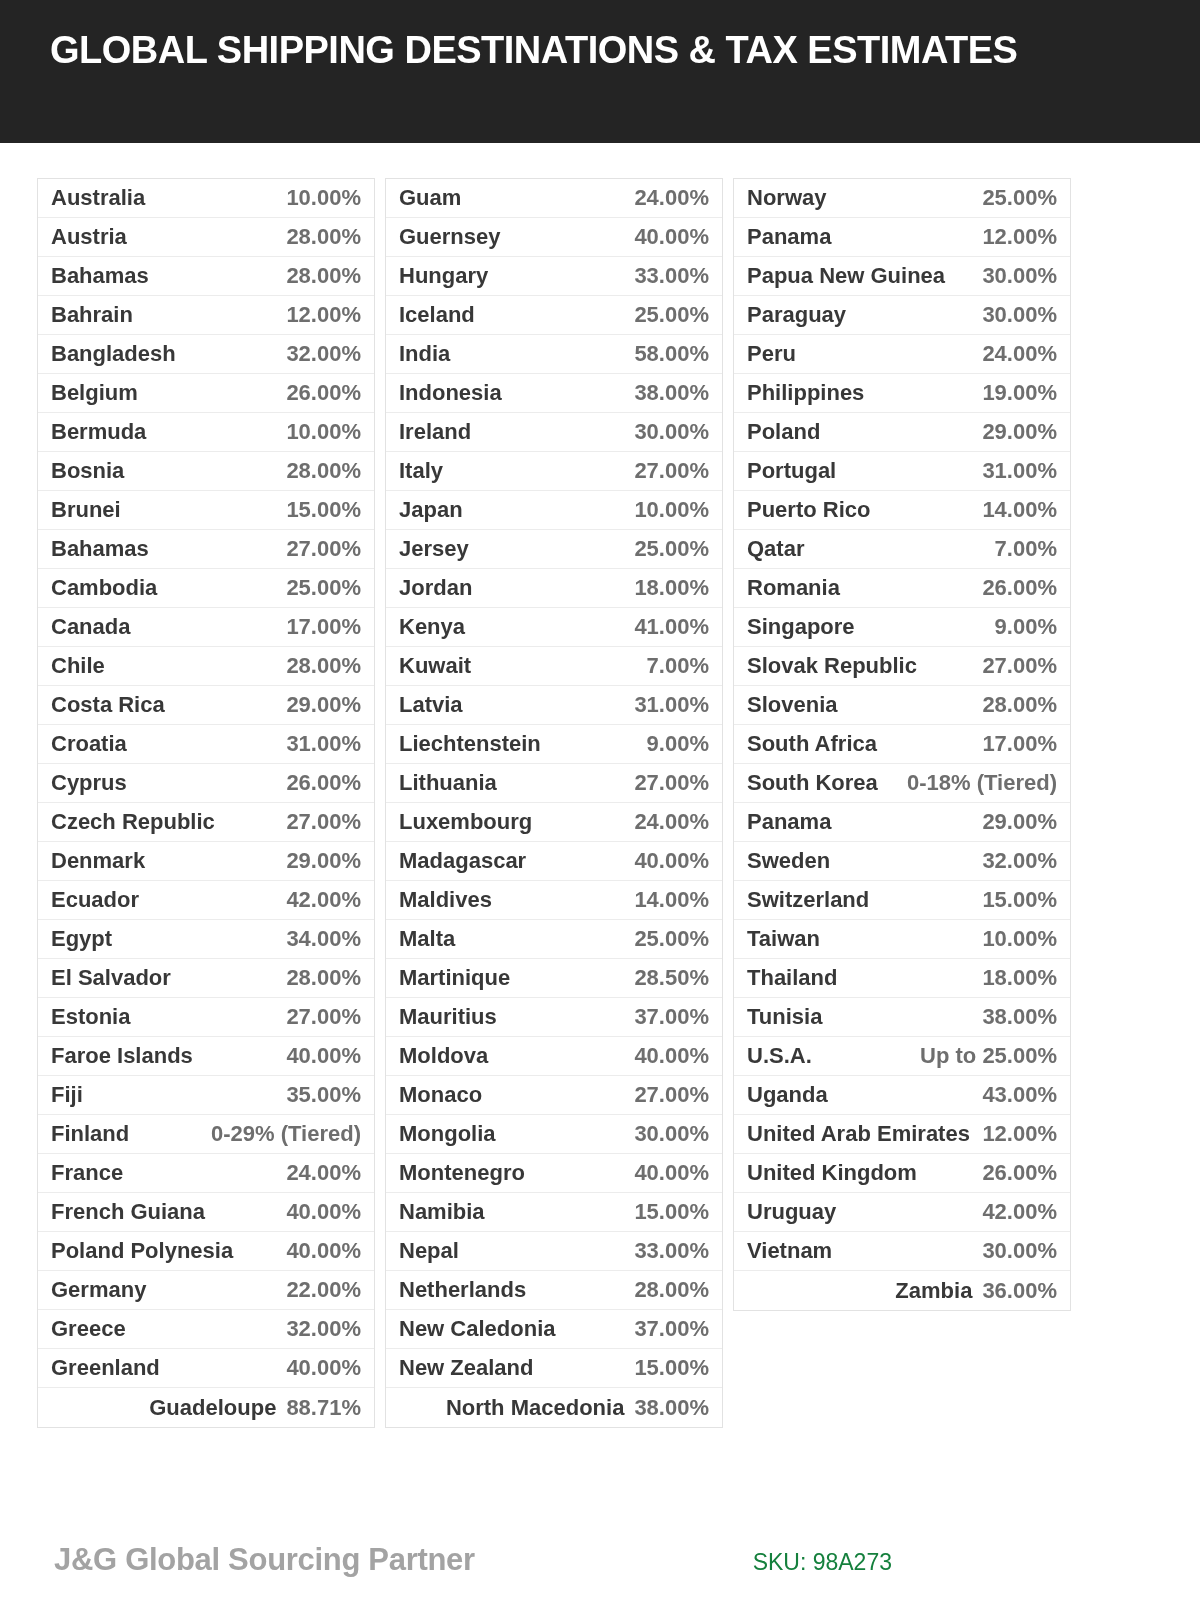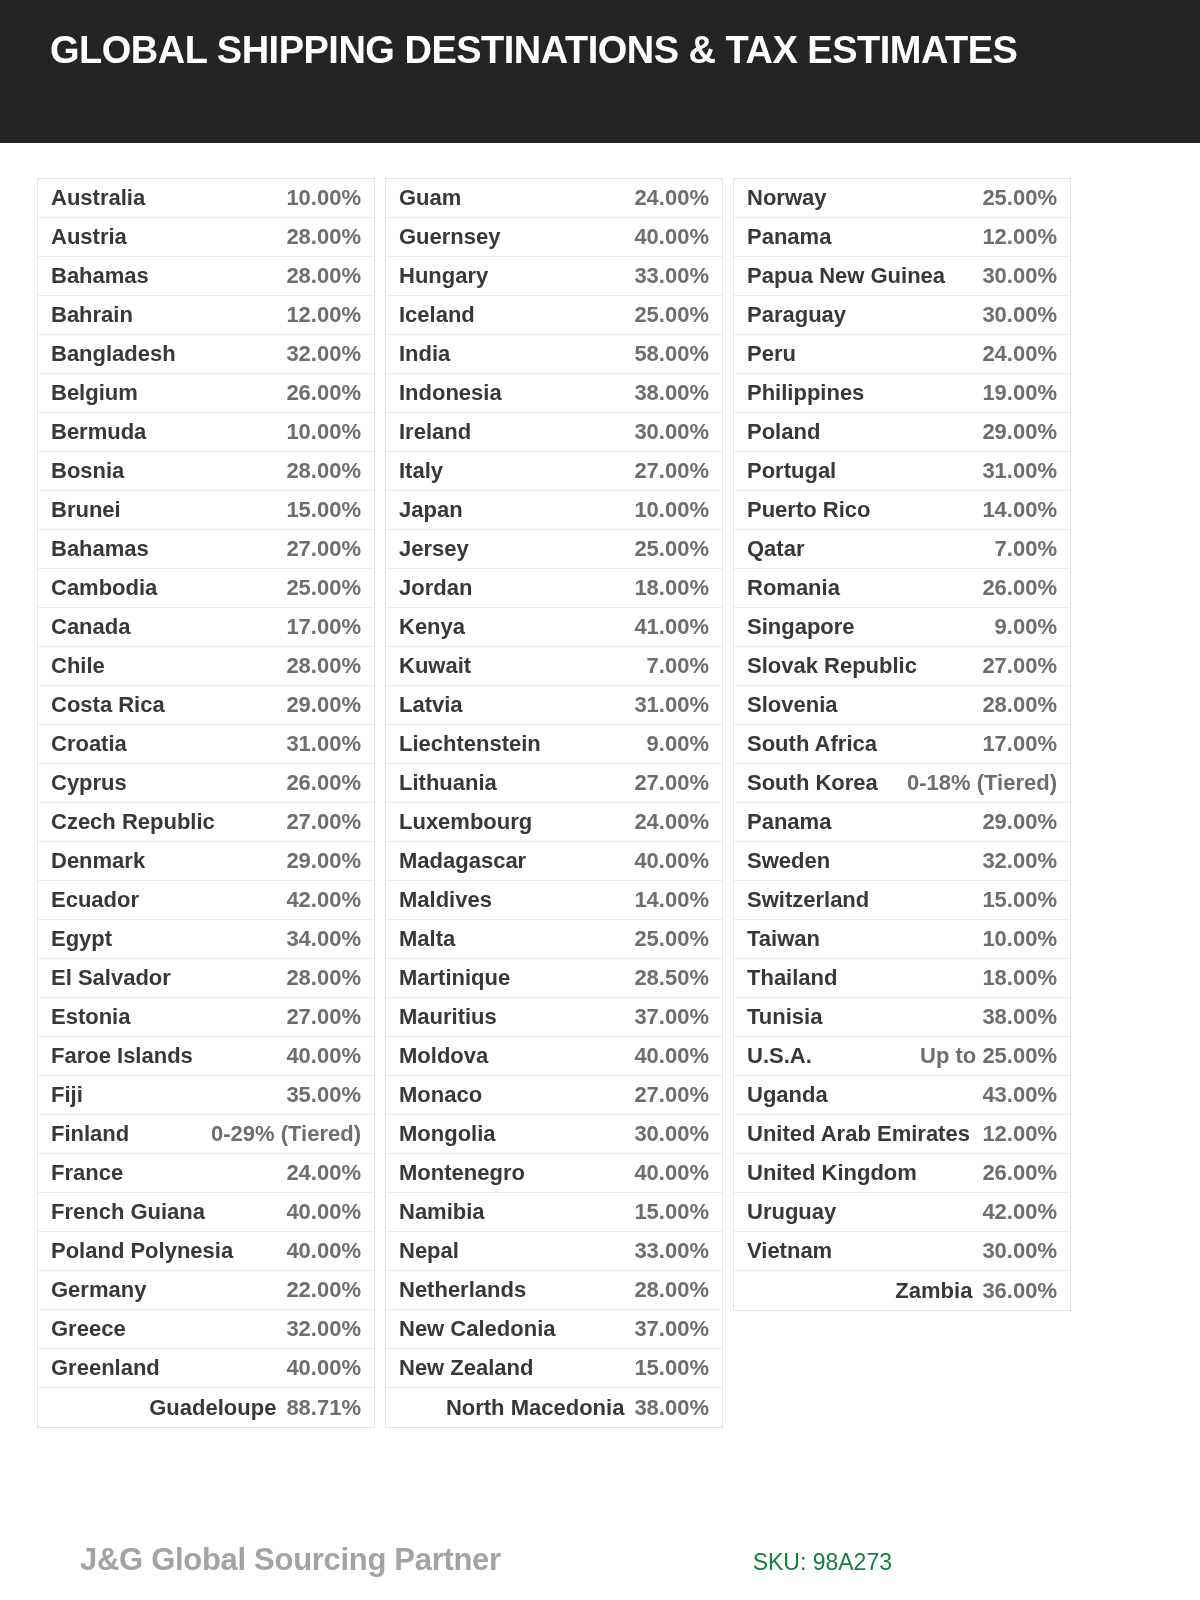--- a/index.html
+++ b/index.html
@@ -74,21 +74,21 @@
 
   
   .footer {
     position: absolute;
     left: 0;
     bottom: 22px;
     width: 1012px;
     display: flex;
     justify-content: space-between;
     align-items: baseline;
-    padding: 0 120px 0 80px;
+    padding: 0 120px 0 54px;
   }
   .brand {
     color: #a3a3a3;
     font-size: 31px;
     font-weight: 800;
     letter-spacing: -0.3px;
   }
   .sku {
     color: #15803d;
     font-size: 23px;

